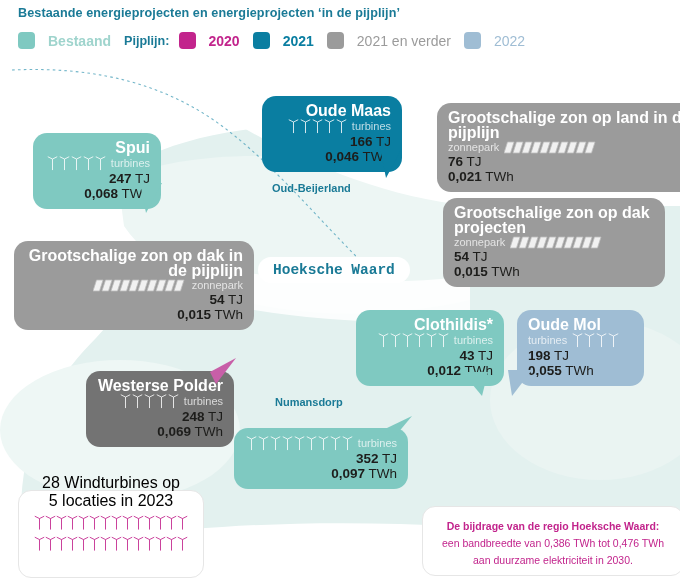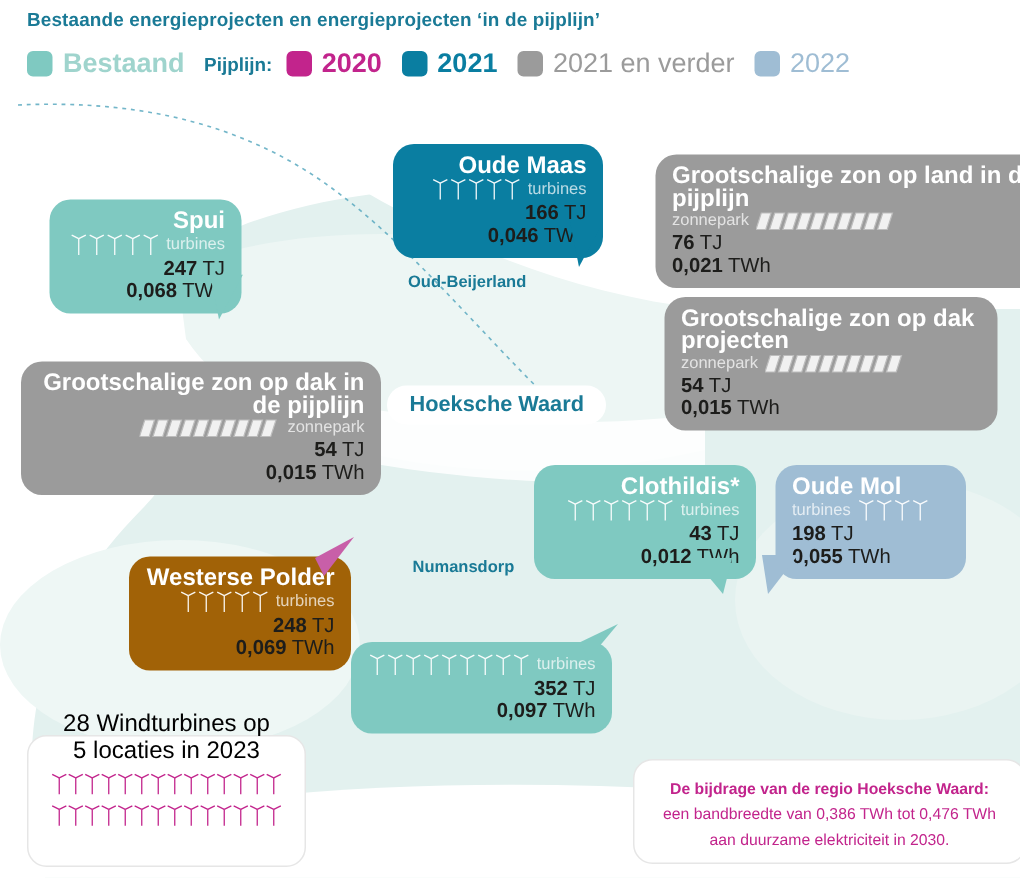--- a/index.html
+++ b/index.html
@@ -24,21 +24,21 @@
   .legend{
     position:absolute;left:18px;top:32px;
     display:flex;align-items:center;gap:0;
     white-space:nowrap;
   }
   .legend .sw{
     width:17px;height:17px;border-radius:4px;display:inline-block;
     vertical-align:middle;
   }
   .legend .lbl{
-    font-size:18px;font-weight:bold;margin-left:7px;margin-right:13px;
+    font-size:14px;font-weight:bold;margin-left:13px;margin-right:13px;
     vertical-align:middle;
   }
   .legend .grp{display:flex;align-items:center;}
   .legend .pijplijn{
     font-size:12.6px;font-weight:bold;color:#1a7a96;margin-right:9px;
   }
 
   
   .card{
     position:absolute;
@@ -142,22 +142,22 @@
       <span class="sw" style="background:#9b9b9b"></span>
       <span class="lbl" style="color:#9b9b9b;font-weight:normal">2021 en verder</span>
     </span>
     <span class="grp">
       <span class="sw" style="background:#9fbdd4"></span>
       <span class="lbl" style="color:#9fbdd4;font-weight:normal">2022</span>
     </span>
   </div>
 
   <div class="maplabel" style="left:272px;top:182px;">Oud-Beijerland</div>
-  <div class="maplabel" style="left:275px;top:372px;">Numansdorp</div>
-  <div class="pill" style="left:258px;top:257px;">Hoeksche Waard</div>
+  <div class="maplabel" style="left:275px;top:396px;">Numansdorp</div>
+  <div class="pill" style="left:258px;top:257px;font-family:Liberation Mono, monospace;">Hoeksche Waard</div>
 
   <div class="card" id="card-oude-maas" style="left:262px;top:96px;width:140px;background:#0a7ea1;">
     <div class="body alignR">
       <div class="cname">Oude Maas</div>
       <div class="row-ico" style="justify-content:flex-end;">
         <span class="turbines"><span style="display:inline-flex;align-items:flex-end;gap:1px;">
               <svg width="11" height="16" viewBox="0 0 14 20">
                 <g stroke="#ffffff" stroke-width="1.1" fill="none" opacity="0.95">
                   <line x1="7" y1="5" x2="7" y2="19"></line>
                   <line x1="7" y1="5" x2="1" y2="2"></line>
@@ -424,21 +424,21 @@
             </span></span>
       </div>
       <div class="tj"><b>198</b> <span>TJ</span></div>
       <div class="twh"><b>0,055</b> <span>TWh</span></div>
     </div>
   </div>
   <svg style="position:absolute;left:498px;top:370px;" width="34" height="28">
     <path d="M34,0 L10,0 L14,26 Z" fill="#9fbdd4"></path>
   </svg>
 
-  <div class="card" id="card-westerse" style="left:86px;top:371px;width:148px;background:#a16207;">
+  <div class="card" id="card-westerse" style="left:86px;top:371px;width:148px;background:#737373;">
     <div class="body alignR">
       <div class="cname">Westerse Polder</div>
       <div class="row-ico" style="justify-content:flex-end;">
         <span class="turbines"><span style="display:inline-flex;align-items:flex-end;gap:1px;">
               <svg width="11" height="16" viewBox="0 0 14 20">
                 <g stroke="#ffffff" stroke-width="1.1" fill="none" opacity="0.95">
                   <line x1="7" y1="5" x2="7" y2="19"></line>
                   <line x1="7" y1="5" x2="1" y2="2"></line>
                   <line x1="7" y1="5" x2="13" y2="2"></line>
                 </g>

